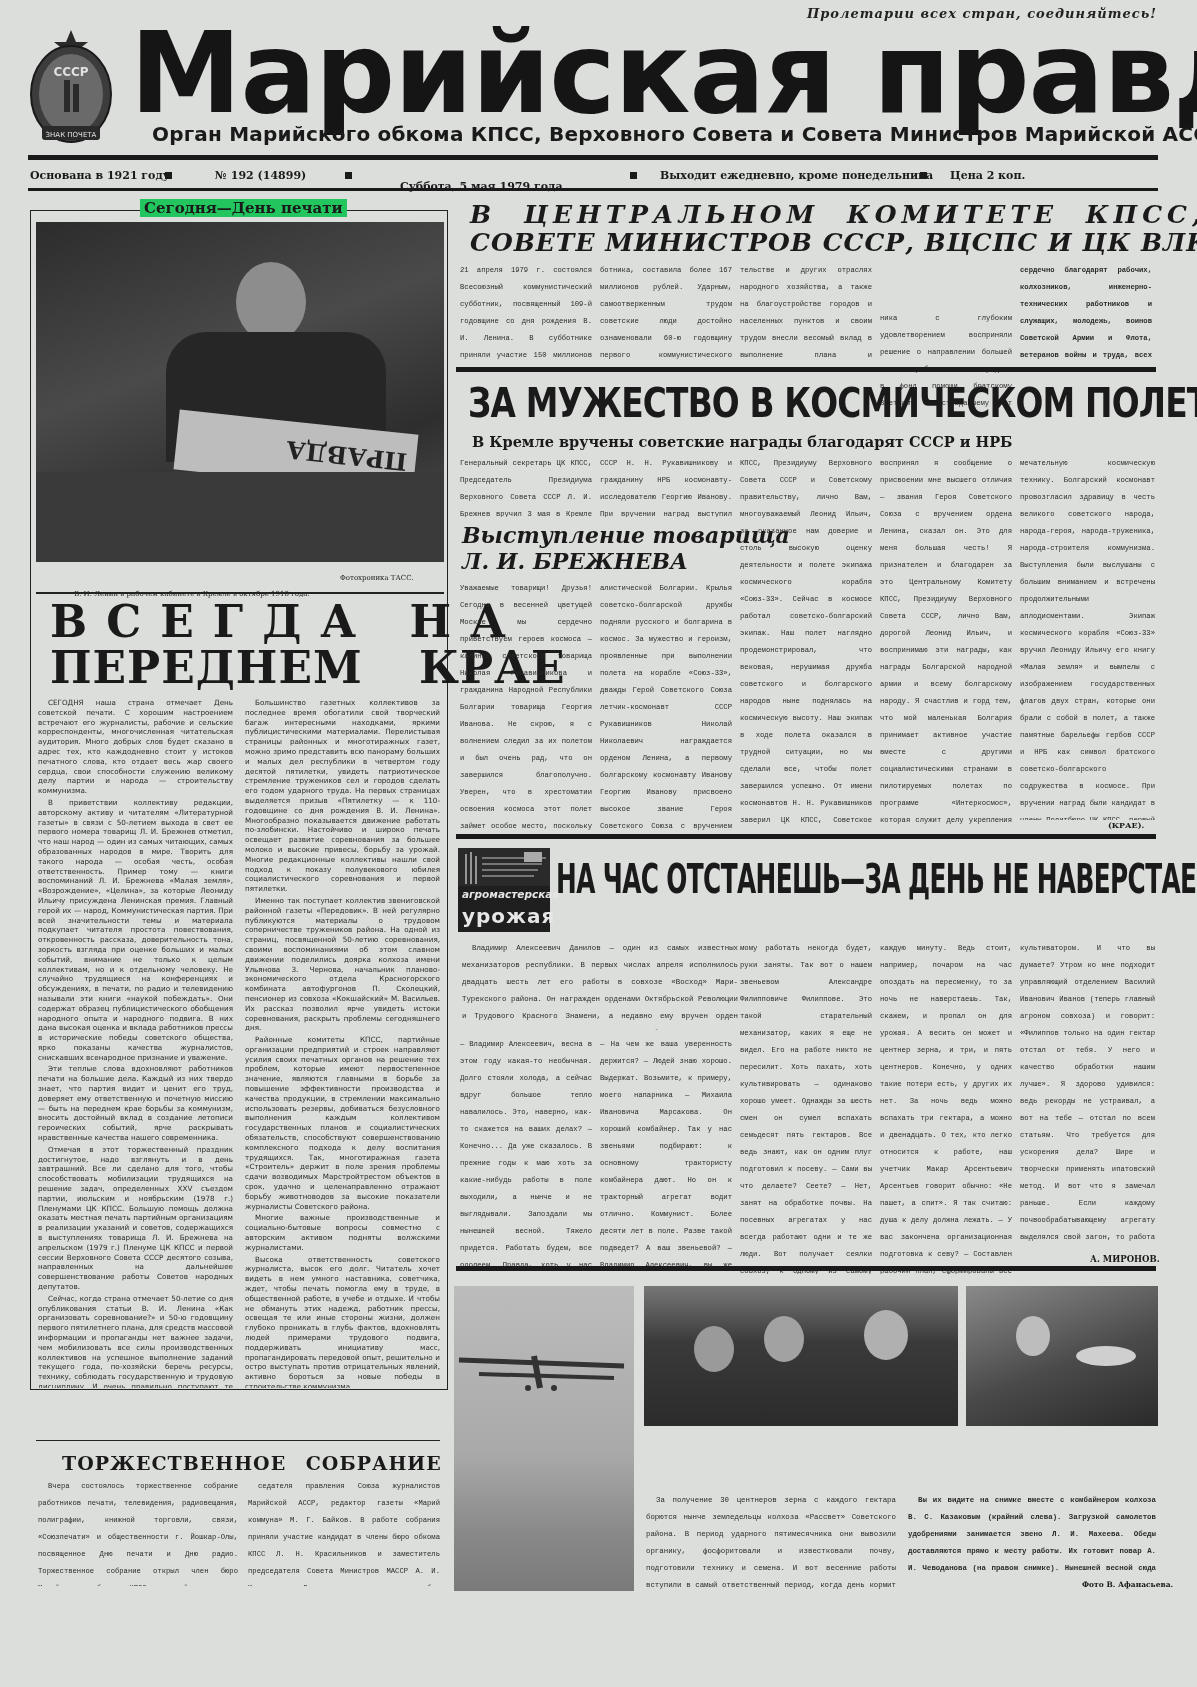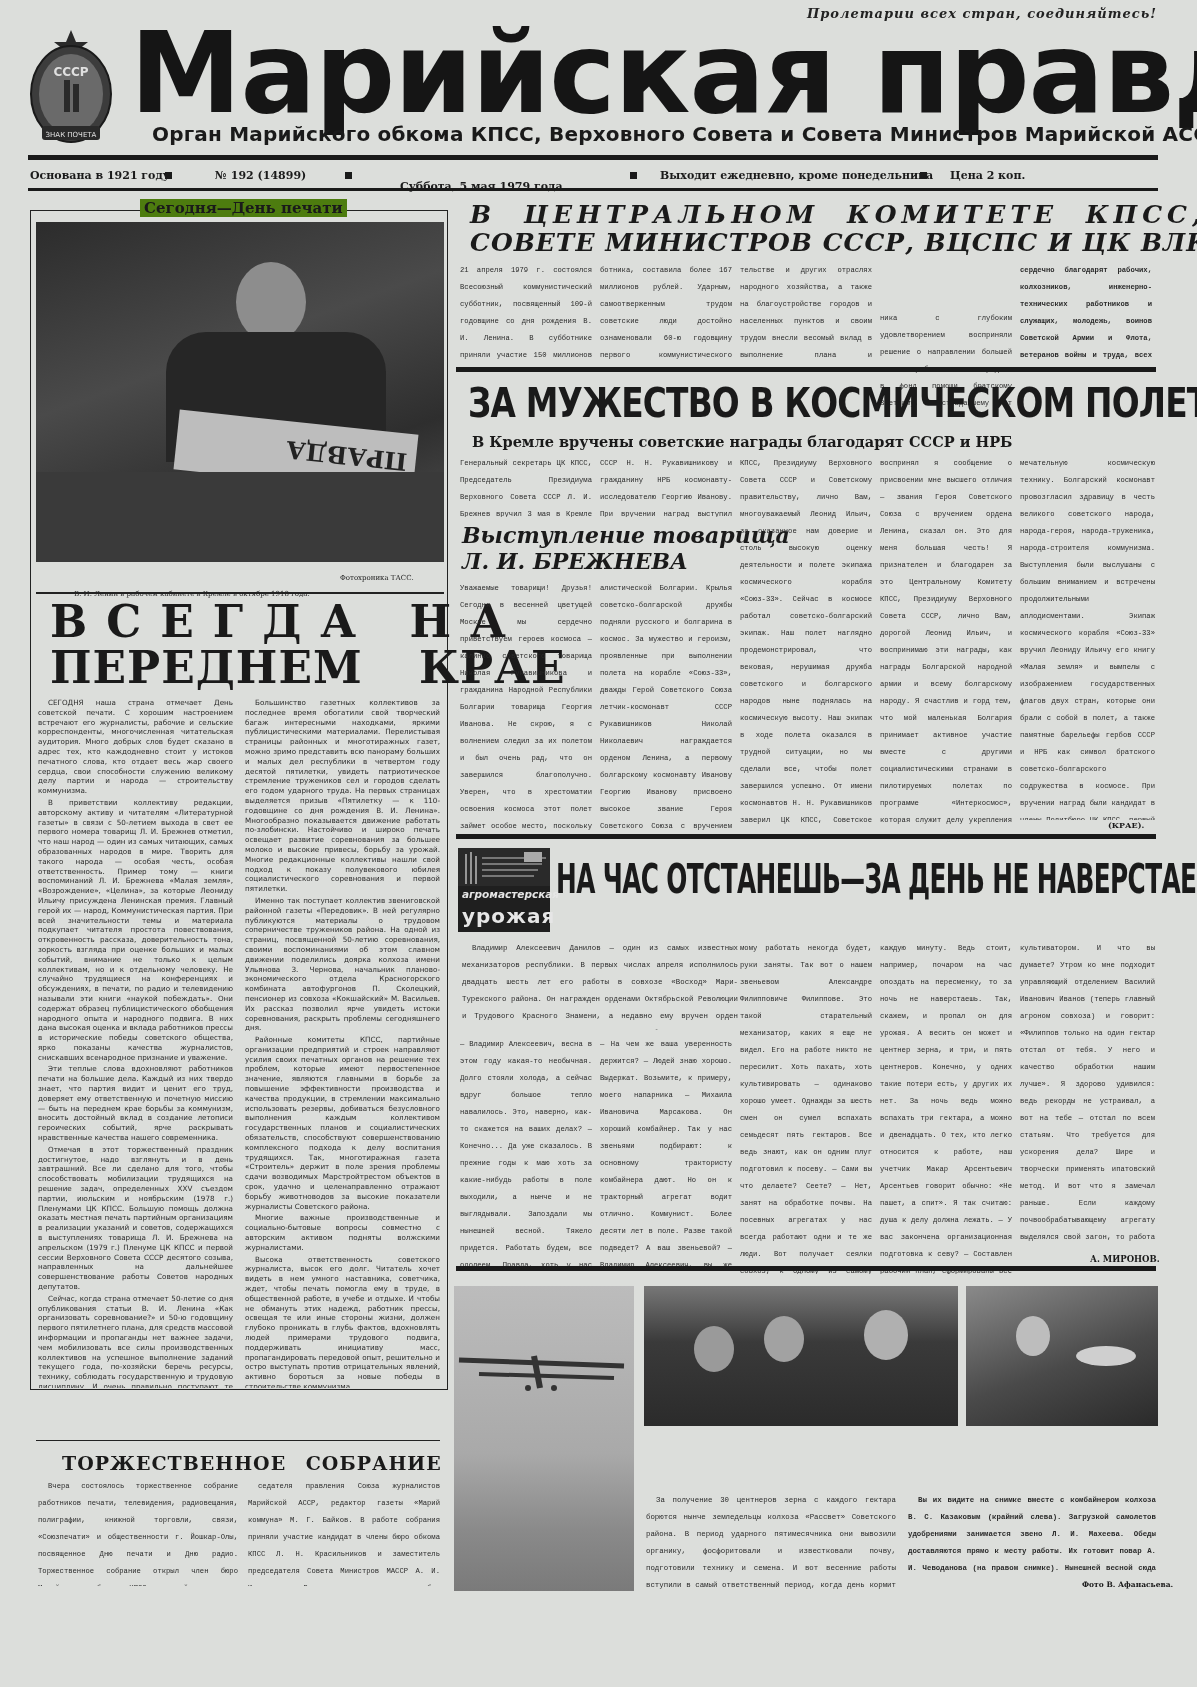--- a/index.html
+++ b/index.html
@@ -52,21 +52,21 @@
     <span style="width:55px;"><i class="sq"></i></span>
     <span style="width:230px;margin-top:22px;">Суббота, 5 мая 1979 года</span>
     <span style="width:30px;"><i class="sq"></i></span>
     <span style="width:260px;">Выходит ежедневно, кроме понедельника</span>
     <span style="width:30px;"><i class="sq"></i></span>
     <span>Цена 2 коп.</span>
   </div>
   <div class="abs rule-thick" style="left:28px;top:188px;width:1130px;height:3px;"></div>
 
   <div class="abs boxed" style="left:30px;top:210px;width:416px;height:1178px;"></div>
-  <div class="abs" style="left:140px;top:199px;padding:0 4px;background:#4d7c0f;font-family:'DejaVu Serif',serif;font-weight:bold;font-size:15px;">Сегодня—День печати</div>
+  <div class="abs" style="left:140px;top:199px;padding:0 4px;background:#22c55e;font-family:'DejaVu Serif',serif;font-weight:bold;font-size:15px;">Сегодня—День печати</div>
 
   <div class="abs photo" style="left:36px;top:222px;width:408px;height:340px;background:linear-gradient(160deg,#2c2c2c 0%,#4a4a4a 40%,#2e2e2e 70%,#555 100%);">
     <div style="position:absolute;left:200px;top:40px;width:70px;height:80px;border-radius:50%;background:#8d8d8d;"></div>
     <div style="position:absolute;left:130px;top:110px;width:220px;height:130px;border-radius:40px 40px 0 0;background:#262626;"></div>
     <div style="position:absolute;left:140px;top:200px;width:240px;height:60px;background:#bdbdbd;transform:rotate(6deg);">
       <span style="position:absolute;left:110px;top:14px;font-size:24px;font-weight:bold;transform:rotate(180deg);display:inline-block;color:#222;font-family:'DejaVu Serif',serif;">ПРАВДА</span>
     </div>
     <div style="position:absolute;left:0;top:250px;width:408px;height:90px;background:#3a3a3a;"></div>
   </div>
   <div class="abs caption" style="left:74px;top:590px;">В. И. Ленин в рабочем кабинете в Кремле в октябре 1918 года.</div>

